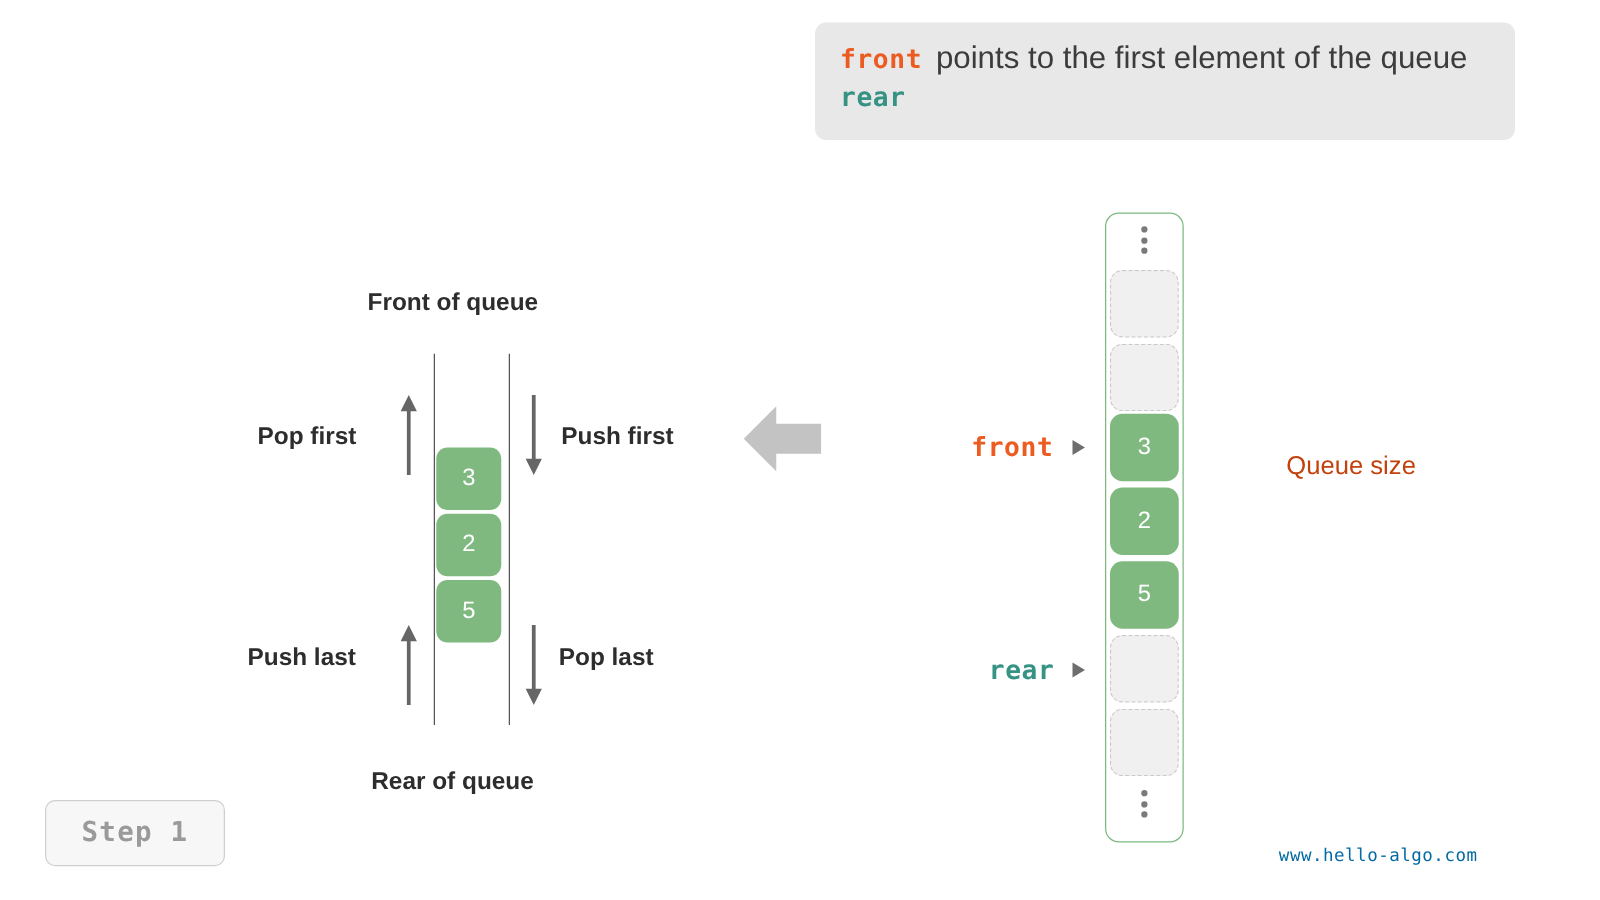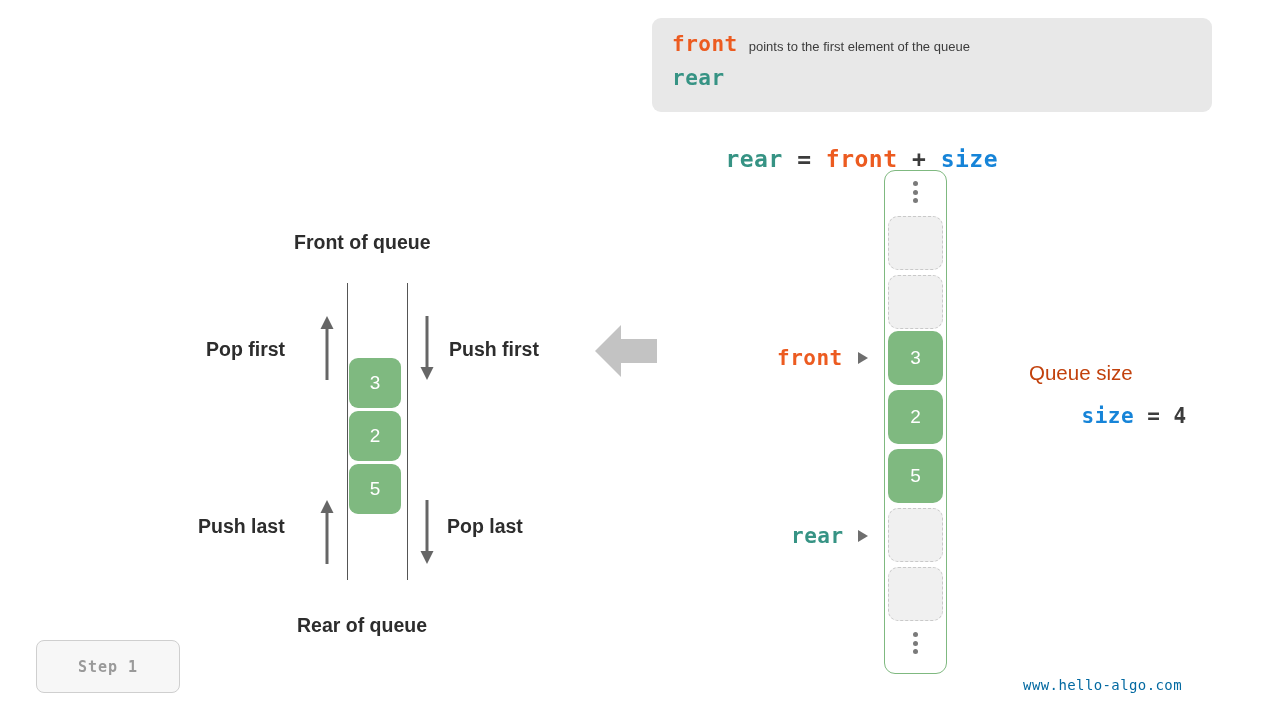--- a/index.html
+++ b/index.html
@@ -44,21 +44,21 @@
     font-weight: bold;
     font-size: 21px;
     letter-spacing: 0.5px;
     white-space: pre;
   }
   .kw-front { color: #ec5b20; }
   .kw-rear  { color: #369384; }
   .kw-size  { color: #1684d8; }
   .legend-text {
     font-family: "Liberation Sans", sans-serif;
-    font-size: 13px;
+    font-size: 25px;
     color: #3c3c3c;
     margin-left: 11px;
     white-space: pre;
   }
 
   
   .formula {
     position: absolute;
     left: 668px;
     top: 120px;
@@ -244,21 +244,21 @@
     width: 144px;
     height: 53px;
     border: 1.3px solid #cfcfcf;
     border-radius: 8px;
     background: #f7f7f7;
     display: flex;
     align-items: center;
     justify-content: center;
     font-family: "DejaVu Sans Mono", monospace;
     font-weight: bold;
-    font-size: 15px;
+    font-size: 22px;
     color: #9a9a9a;
     letter-spacing: 1px;
     box-sizing: border-box;
     white-space: pre;
   }
 
   
   .watermark {
     position: absolute;
     right: 22px;
@@ -278,23 +278,20 @@
   <div class="legend-box">
     <div class="legend-row">
       <span class="legend-kw kw-front">front</span>
       <span class="legend-text">points to the first element of the queue</span>
     </div>
     <div class="legend-row">
       <span class="legend-kw kw-rear">rear</span>
     </div>
   </div>
 
-  <div class="formula">
-    <span class="kw-rear">rear</span><span class="op"> = </span><span class="kw-front">front</span><span class="op"> + </span><span class="kw-size">size</span>
-  </div>
 
   <div class="lbl-front-queue">Front of queue</div>
   <div class="lbl-rear-queue">Rear of queue</div>
 
   <div class="rail rail-left"></div>
   <div class="rail rail-right"></div>
 
   <div class="dq-cell" style="top:358px;">3</div>
   <div class="dq-cell" style="top:411px;">2</div>
   <div class="dq-cell" style="top:464px;">5</div>
@@ -366,21 +363,18 @@
       <span></span>
   </div>
 
   <div class="ptr-label kw-front" style="left:777px; top:346px;">front</div>
   <div class="ptr-caret" style="left:858px; top:352px;"></div>
 
   <div class="ptr-label kw-rear" style="left:791px; top:524px;">rear</div>
   <div class="ptr-caret" style="left:858px; top:530px;"></div>
 
   <div class="qsize-title">Queue size</div>
-  <div class="qsize-expr">
-    <span class="kw-size">size</span><span style="color:#3c3c3c;"> = </span><span style="color:#3c3c3c;">4</span>
-  </div>
 
   <div class="step-badge">Step 1</div>
 
   <div class="watermark">www.hello-algo.com</div>
 
 </div>
 
 </body></html>

